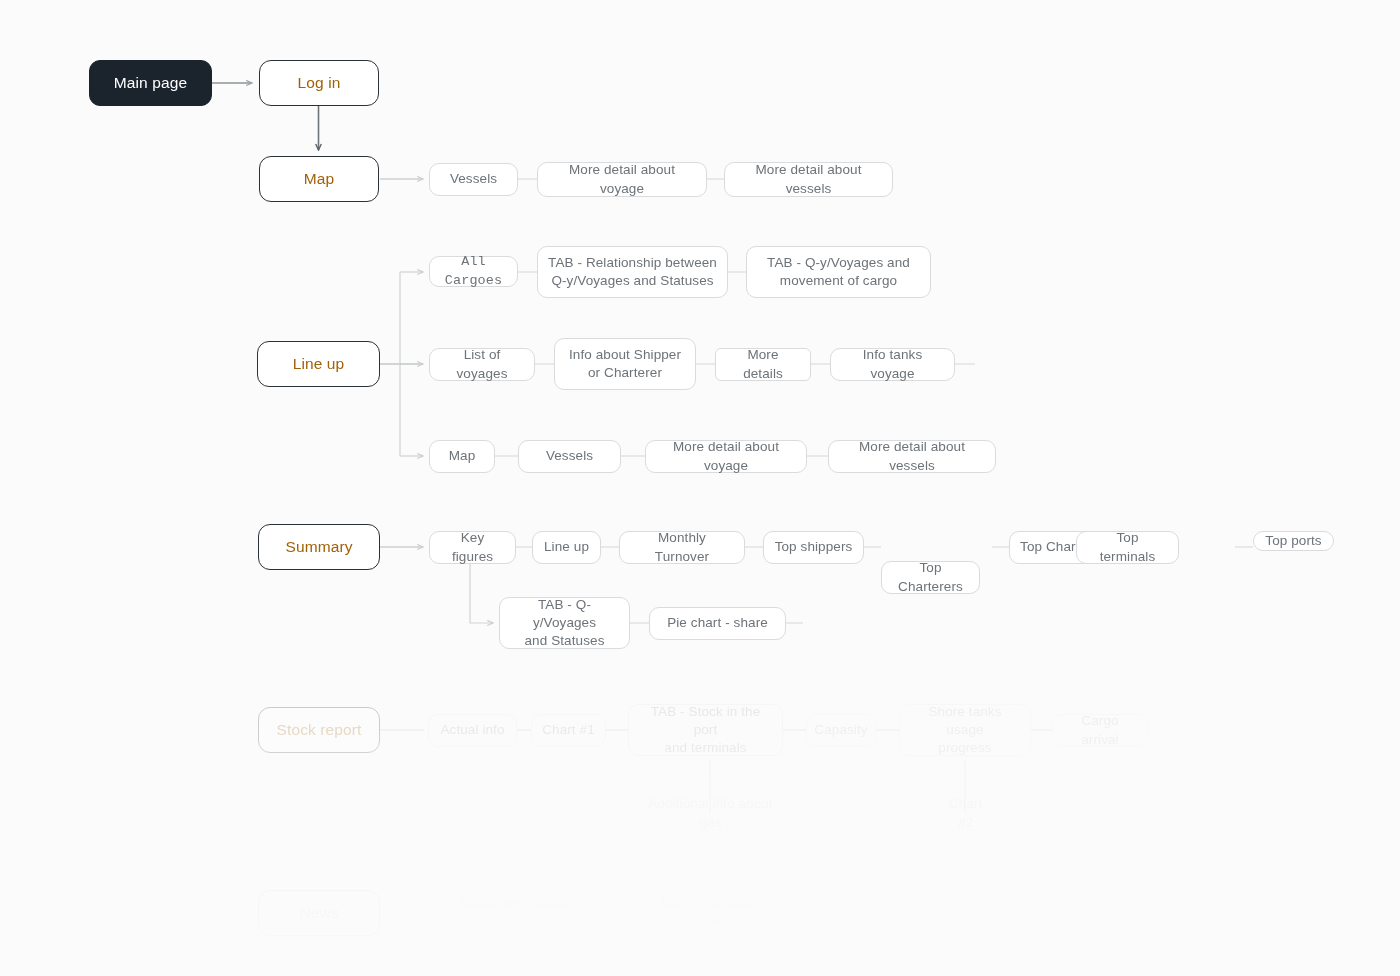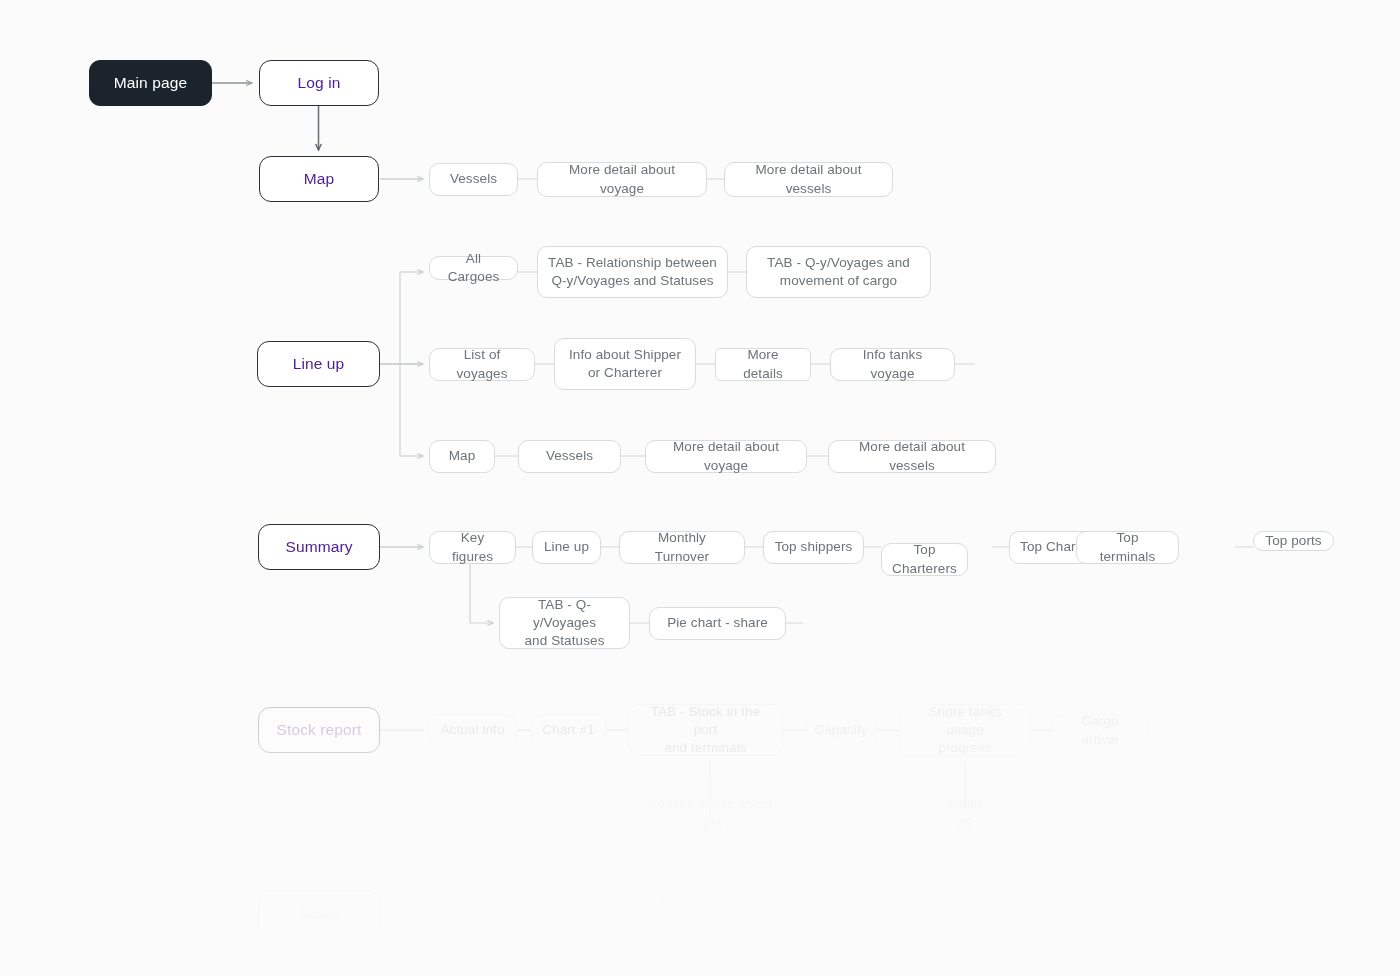--- a/index.html
+++ b/index.html
@@ -47,21 +47,21 @@
     font-size: 13.5px;
     line-height: 1.35;
     padding: 4px 10px;
     white-space: pre-line;
     letter-spacing: .1px;
   }
 
   
   .node.primary {
     border: 1.4px solid #2b3138;
-    color: #4c1d95;
+    color: #a16207;
     font-size: 15.5px;
     border-radius: 12px;
   }
   .node.filled {
     background: #1b232d;
     border-color: #1b232d;
     color: #ffffff;
     font-size: 15.5px;
     border-radius: 11px;
   }
@@ -180,42 +180,42 @@
   <div class="node primary" style="left:258px; top:524px; width:122px; height:46px;">Summary</div>
 
   <div class="node primary t-28" style="left:258px; top:707px; width:122px; height:46px;">Stock report</div>
 
   <div class="node primary t-10" style="left:258px; top:890px; width:122px; height:46px;">News</div>
 
   <div class="node" style="left:429px; top:163px; width:89px; height:33px;">Vessels</div>
   <div class="node" style="left:537px; top:162px; width:170px; height:35px;">More detail about voyage</div>
   <div class="node" style="left:724px; top:162px; width:169px; height:35px;">More detail about vessels</div>
 
-  <div class="node" style="left:429px; top:256px; width:89px; height:24px;">All Cargoes</div>
+  <div class="node" style="left:429px; top:256px; width:89px; height:31px;font-family:Liberation Mono, monospace;">All Cargoes</div>
   <div class="node" style="left:537px; top:246px; width:191px; height:52px;">TAB - Relationship between
 Q-y/Voyages and Statuses</div>
   <div class="node" style="left:746px; top:246px; width:185px; height:52px;">TAB - Q-y/Voyages and
 movement of cargo</div>
 
   <div class="node" style="left:429px; top:348px; width:106px; height:33px;">List of voyages</div>
   <div class="node" style="left:554px; top:338px; width:142px; height:52px;">Info about Shipper
 or Charterer</div>
   <div class="node" style="left:715px; top:348px; width:96px; height:33px;border-radius:6px;">More details</div>
   <div class="node" style="left:830px; top:348px; width:125px; height:33px;">Info tanks voyage</div>
 
   <div class="node" style="left:429px; top:440px; width:66px; height:33px;">Map</div>
   <div class="node" style="left:518px; top:440px; width:103px; height:33px;">Vessels</div>
   <div class="node" style="left:645px; top:440px; width:162px; height:33px;">More detail about voyage</div>
   <div class="node" style="left:828px; top:440px; width:168px; height:33px;">More detail about vessels</div>
 
   <div class="node" style="left:429px; top:531px; width:87px; height:33px;">Key figures</div>
   <div class="node" style="left:532px; top:531px; width:69px; height:33px;">Line up</div>
   <div class="node" style="left:619px; top:531px; width:126px; height:33px;">Monthly Turnover</div>
   <div class="node" style="left:763px; top:531px; width:101px; height:33px;">Top shippers</div>
-  <div class="node" style="left:881px; top:543px; width:87px; height:33px;">Top Charterers</div>
+  <div class="node" style="left:881px; top:561px; width:99px; height:33px;">Top Charterers</div>
   <div class="node" style="left:1009px; top:531px; width:106px; height:33px;">Top Charterer</div>
   <div class="node" style="left:1076px; top:531px; width:103px; height:33px;">Top terminals</div>
   <div class="node" style="left:1253px; top:531px; width:81px; height:20px;">Top ports</div>
 
   <div class="node" style="left:499px; top:597px; width:131px; height:52px;">TAB - Q-y/Voyages
 and Statuses</div>
   <div class="node" style="left:649px; top:607px; width:137px; height:33px;">Pie chart - share</div>
 
   <div class="node t-16" style="left:428px; top:714px; width:89px; height:33px;">Actual info</div>
   <div class="node t-16" style="left:531px; top:714px; width:75px; height:33px;">Chart #1</div>

